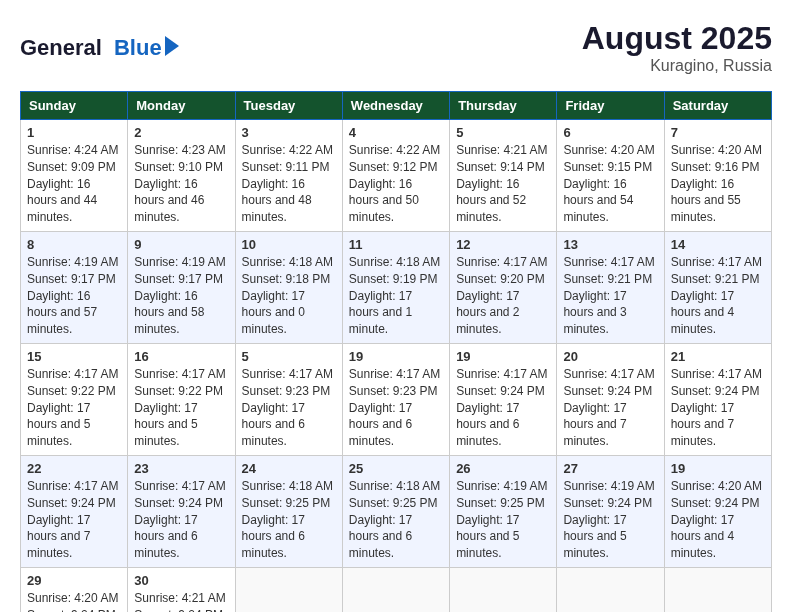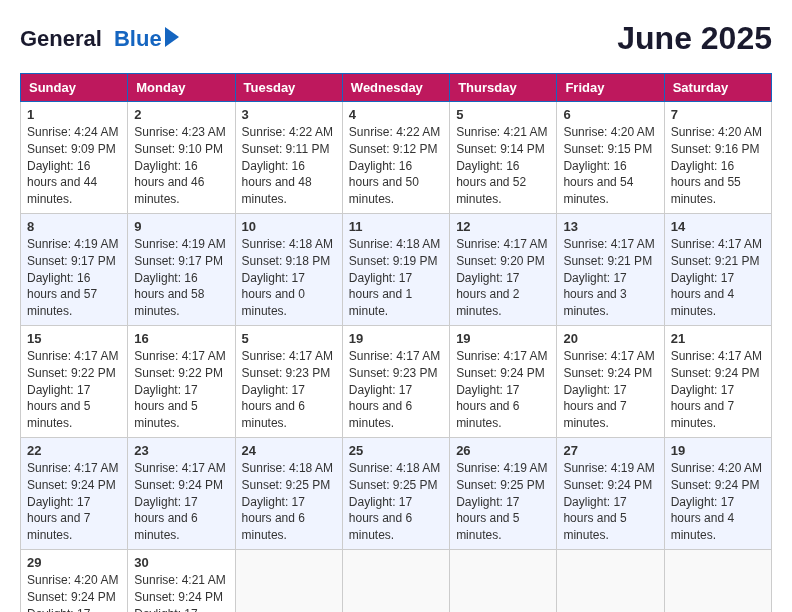--- a/index.html
+++ b/index.html
@@ -55,21 +55,21 @@
     }
     .location {
       font-size: 16px;
       color: #555;
     }
     .calendar {
       width: 100%;
       border-collapse: collapse;
     }
     .calendar th {
-      background-color: #be185d;
+      background-color: #14532d;
       color: #fff;
       font-size: 13px;
       font-weight: bold;
       padding: 6px 8px;
       text-align: left;
       border: 1px solid #1565c0;
     }
     .calendar td {
       border: 1px solid #ccc;
       vertical-align: top;
@@ -105,21 +105,22 @@
 
 <div class="header">
   <div class="logo">
     <div class="logo-text">
       <span class="logo-general">General</span>
       <span class="logo-blue">Blue</span>
       <div class="logo-arrow"></div>
     </div>
   </div>
   <div class="title-block">
-    <div class="month-year">June 2025</div>
+    <div class="month-year">August 2025</div>
+    <div class="location">Kuragino, Russia</div>
   </div>
 </div>
 
 <table class="calendar">
   <thead>
     <tr id="dow-header">
         <th>Sunday</th>
         <th>Monday</th>
         <th>Tuesday</th>
         <th>Wednesday</th>

